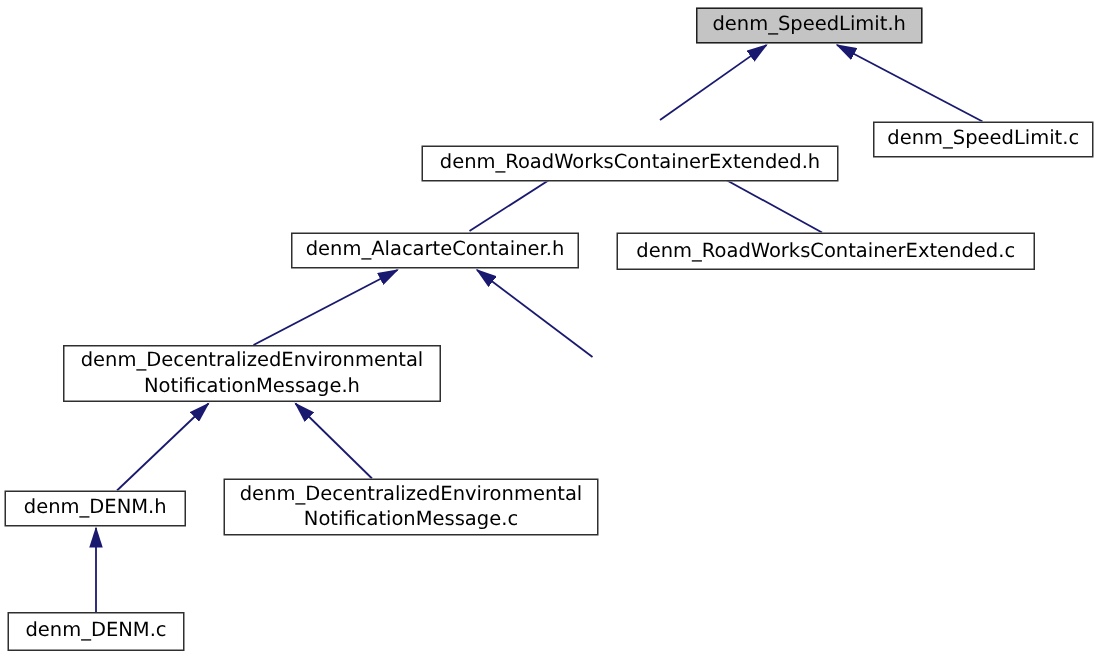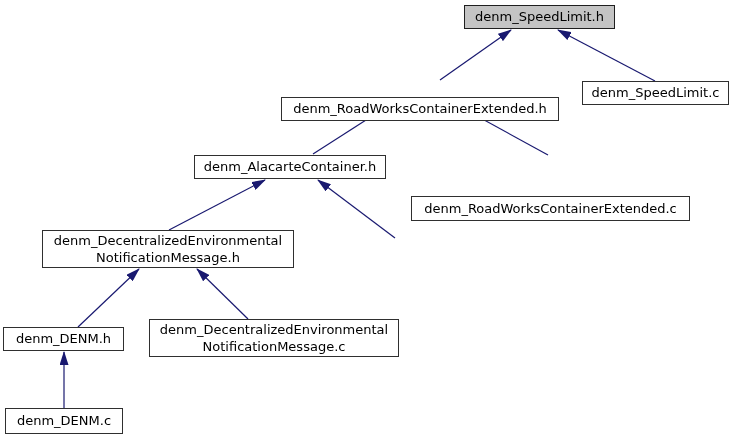--- a/index.html
+++ b/index.html
@@ -77,21 +77,21 @@
   </svg>
 
   <div class="node highlight" style="left:464px; top:5px; width:151px; height:24px;">denm_SpeedLimit.h</div>
 
   <div class="node" style="left:281px; top:80px; width:278px; height:24px;margin-top:17px;">denm_RoadWorksContainerExtended.h</div>
 
   <div class="node" style="left:582px; top:81px; width:147px; height:24px;">denm_SpeedLimit.c</div>
 
   <div class="node" style="left:194px; top:155px; width:192px; height:24px;">denm_AlacarteContainer.h</div>
 
-  <div class="node" style="left:411px; top:155px; width:279px; height:25px;margin-top:41px;">denm_RoadWorksContainerExtended.c</div>
+  <div class="node" style="left:411px; top:155px; width:279px; height:25px;">denm_RoadWorksContainerExtended.c</div>
 
   <div class="node" style="left:42px; top:230px; width:252px; height:38px;">
     <span class="line">denm_DecentralizedEnvironmental</span>
     <span class="line">NotificationMessage.h</span>
   </div>
 
 
   <div class="node" style="left:3px; top:327px; width:121px; height:24px;">denm_DENM.h</div>
 
   <div class="node" style="left:149px; top:319px; width:250px; height:38px;">

